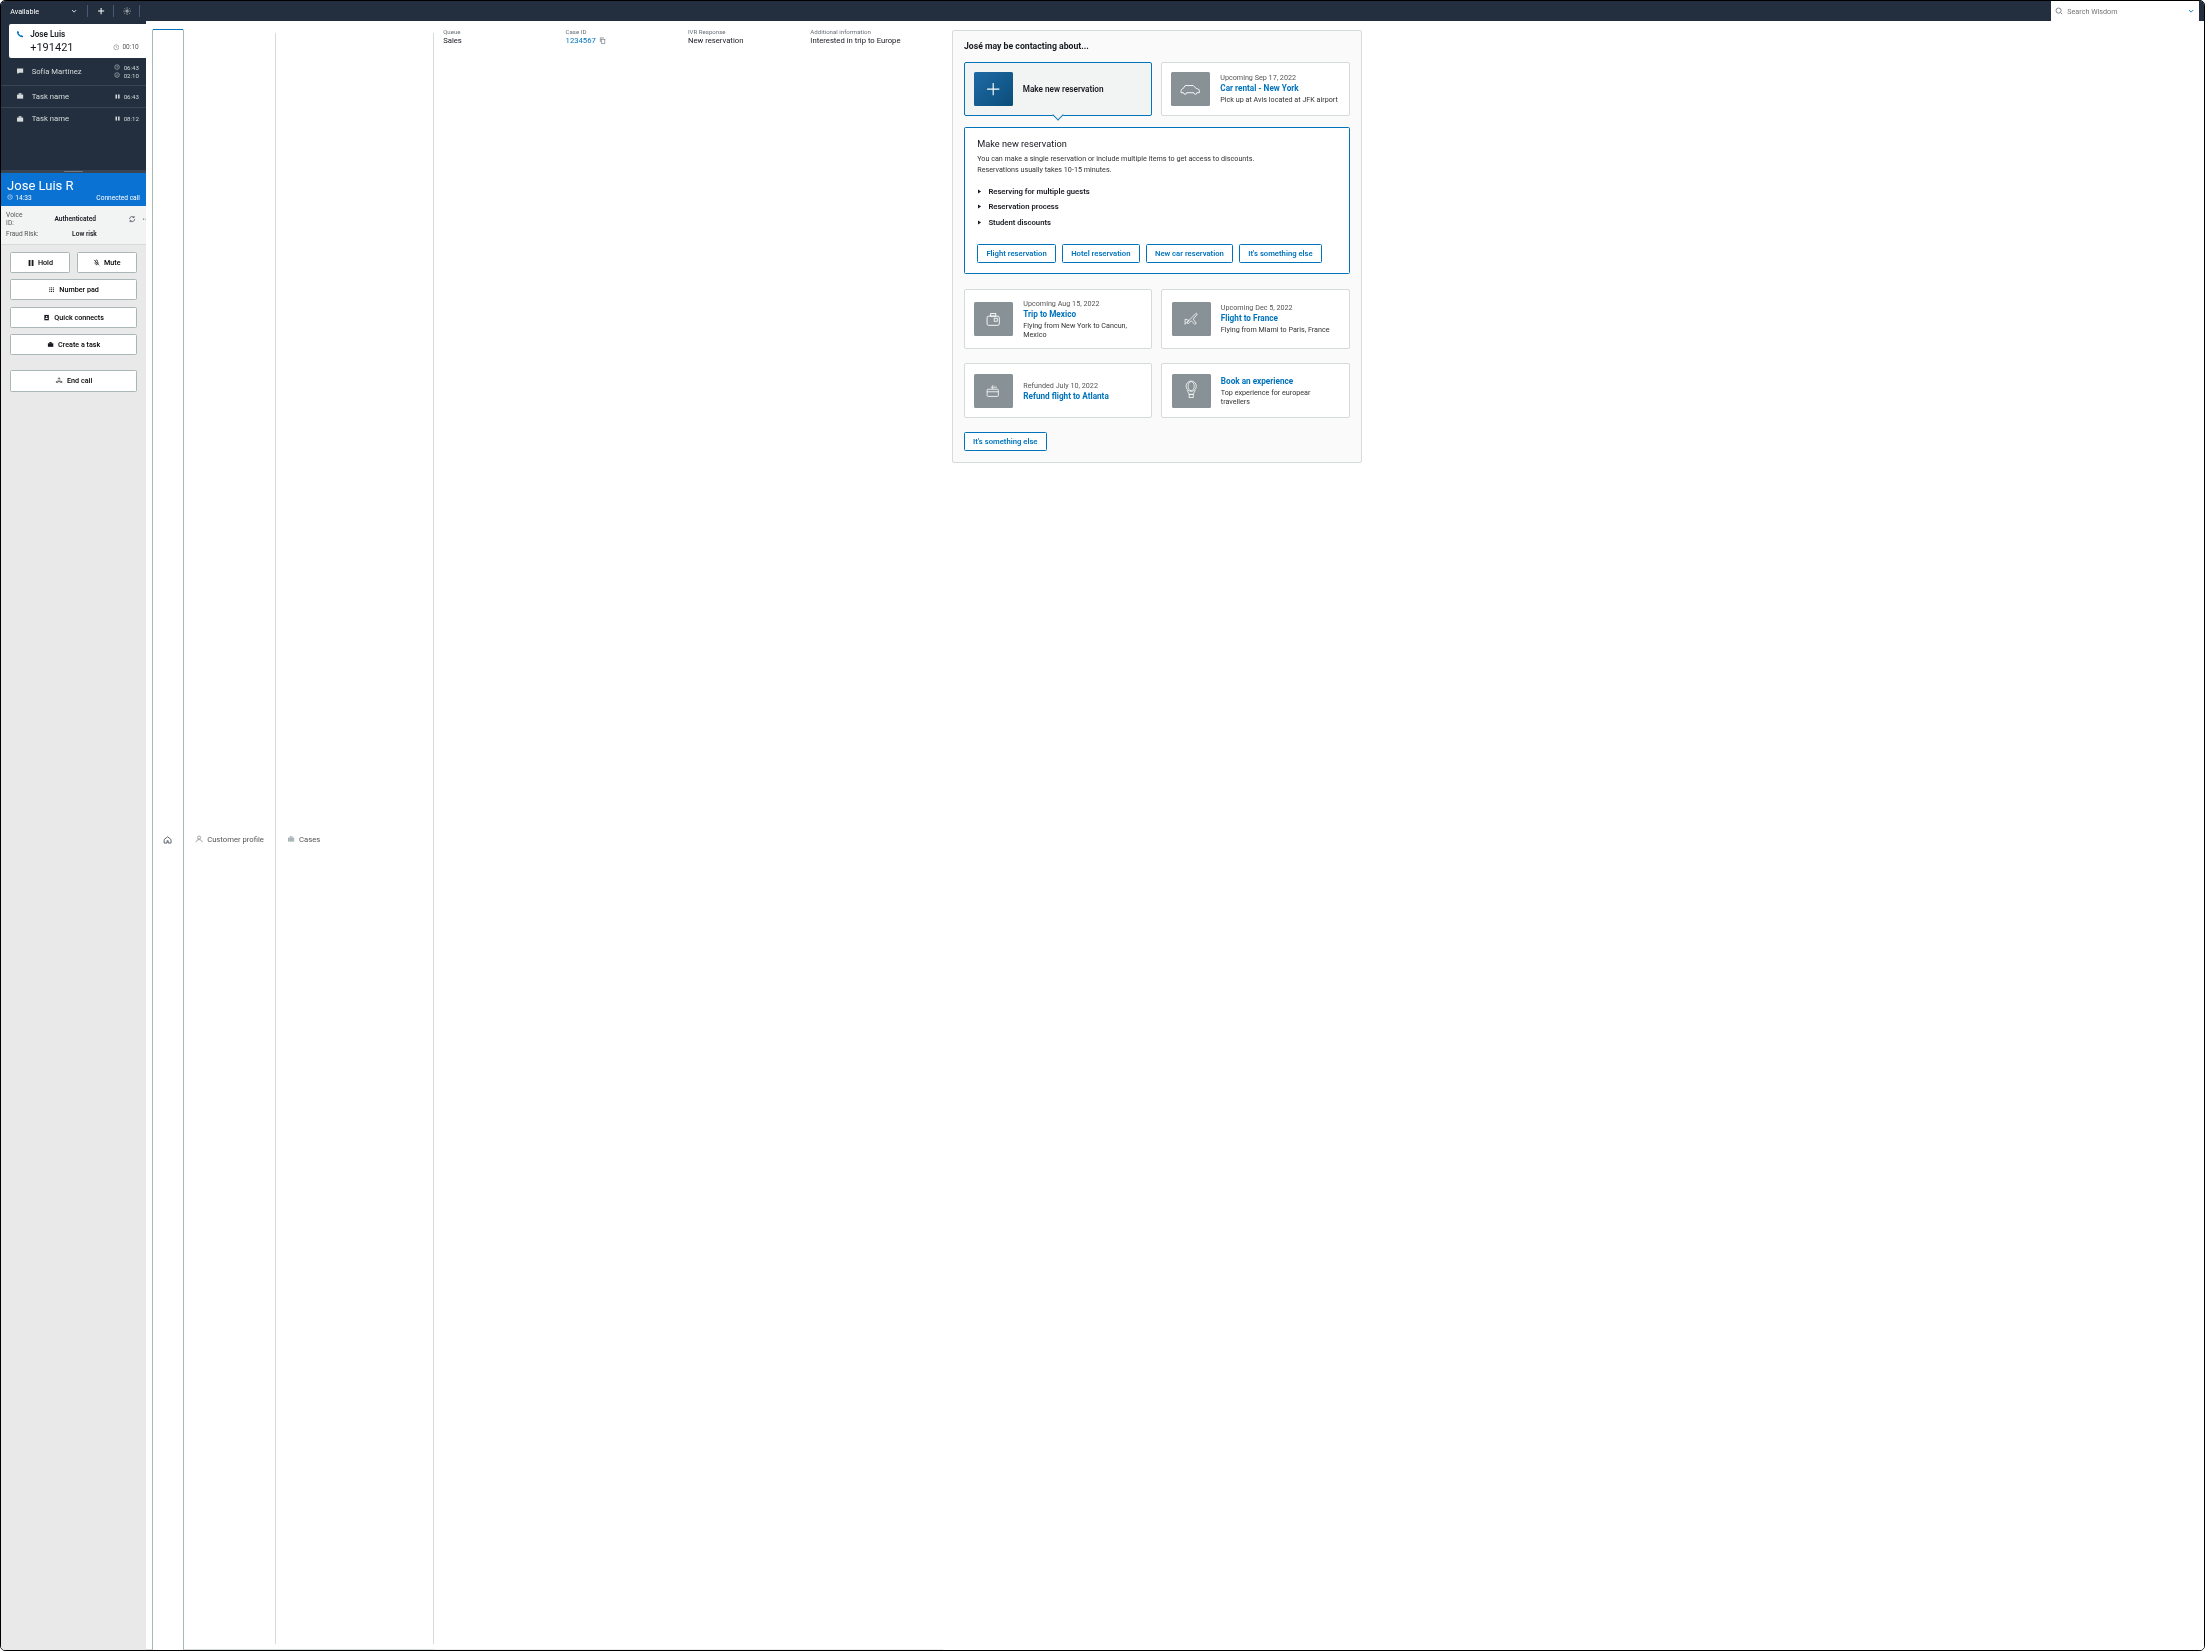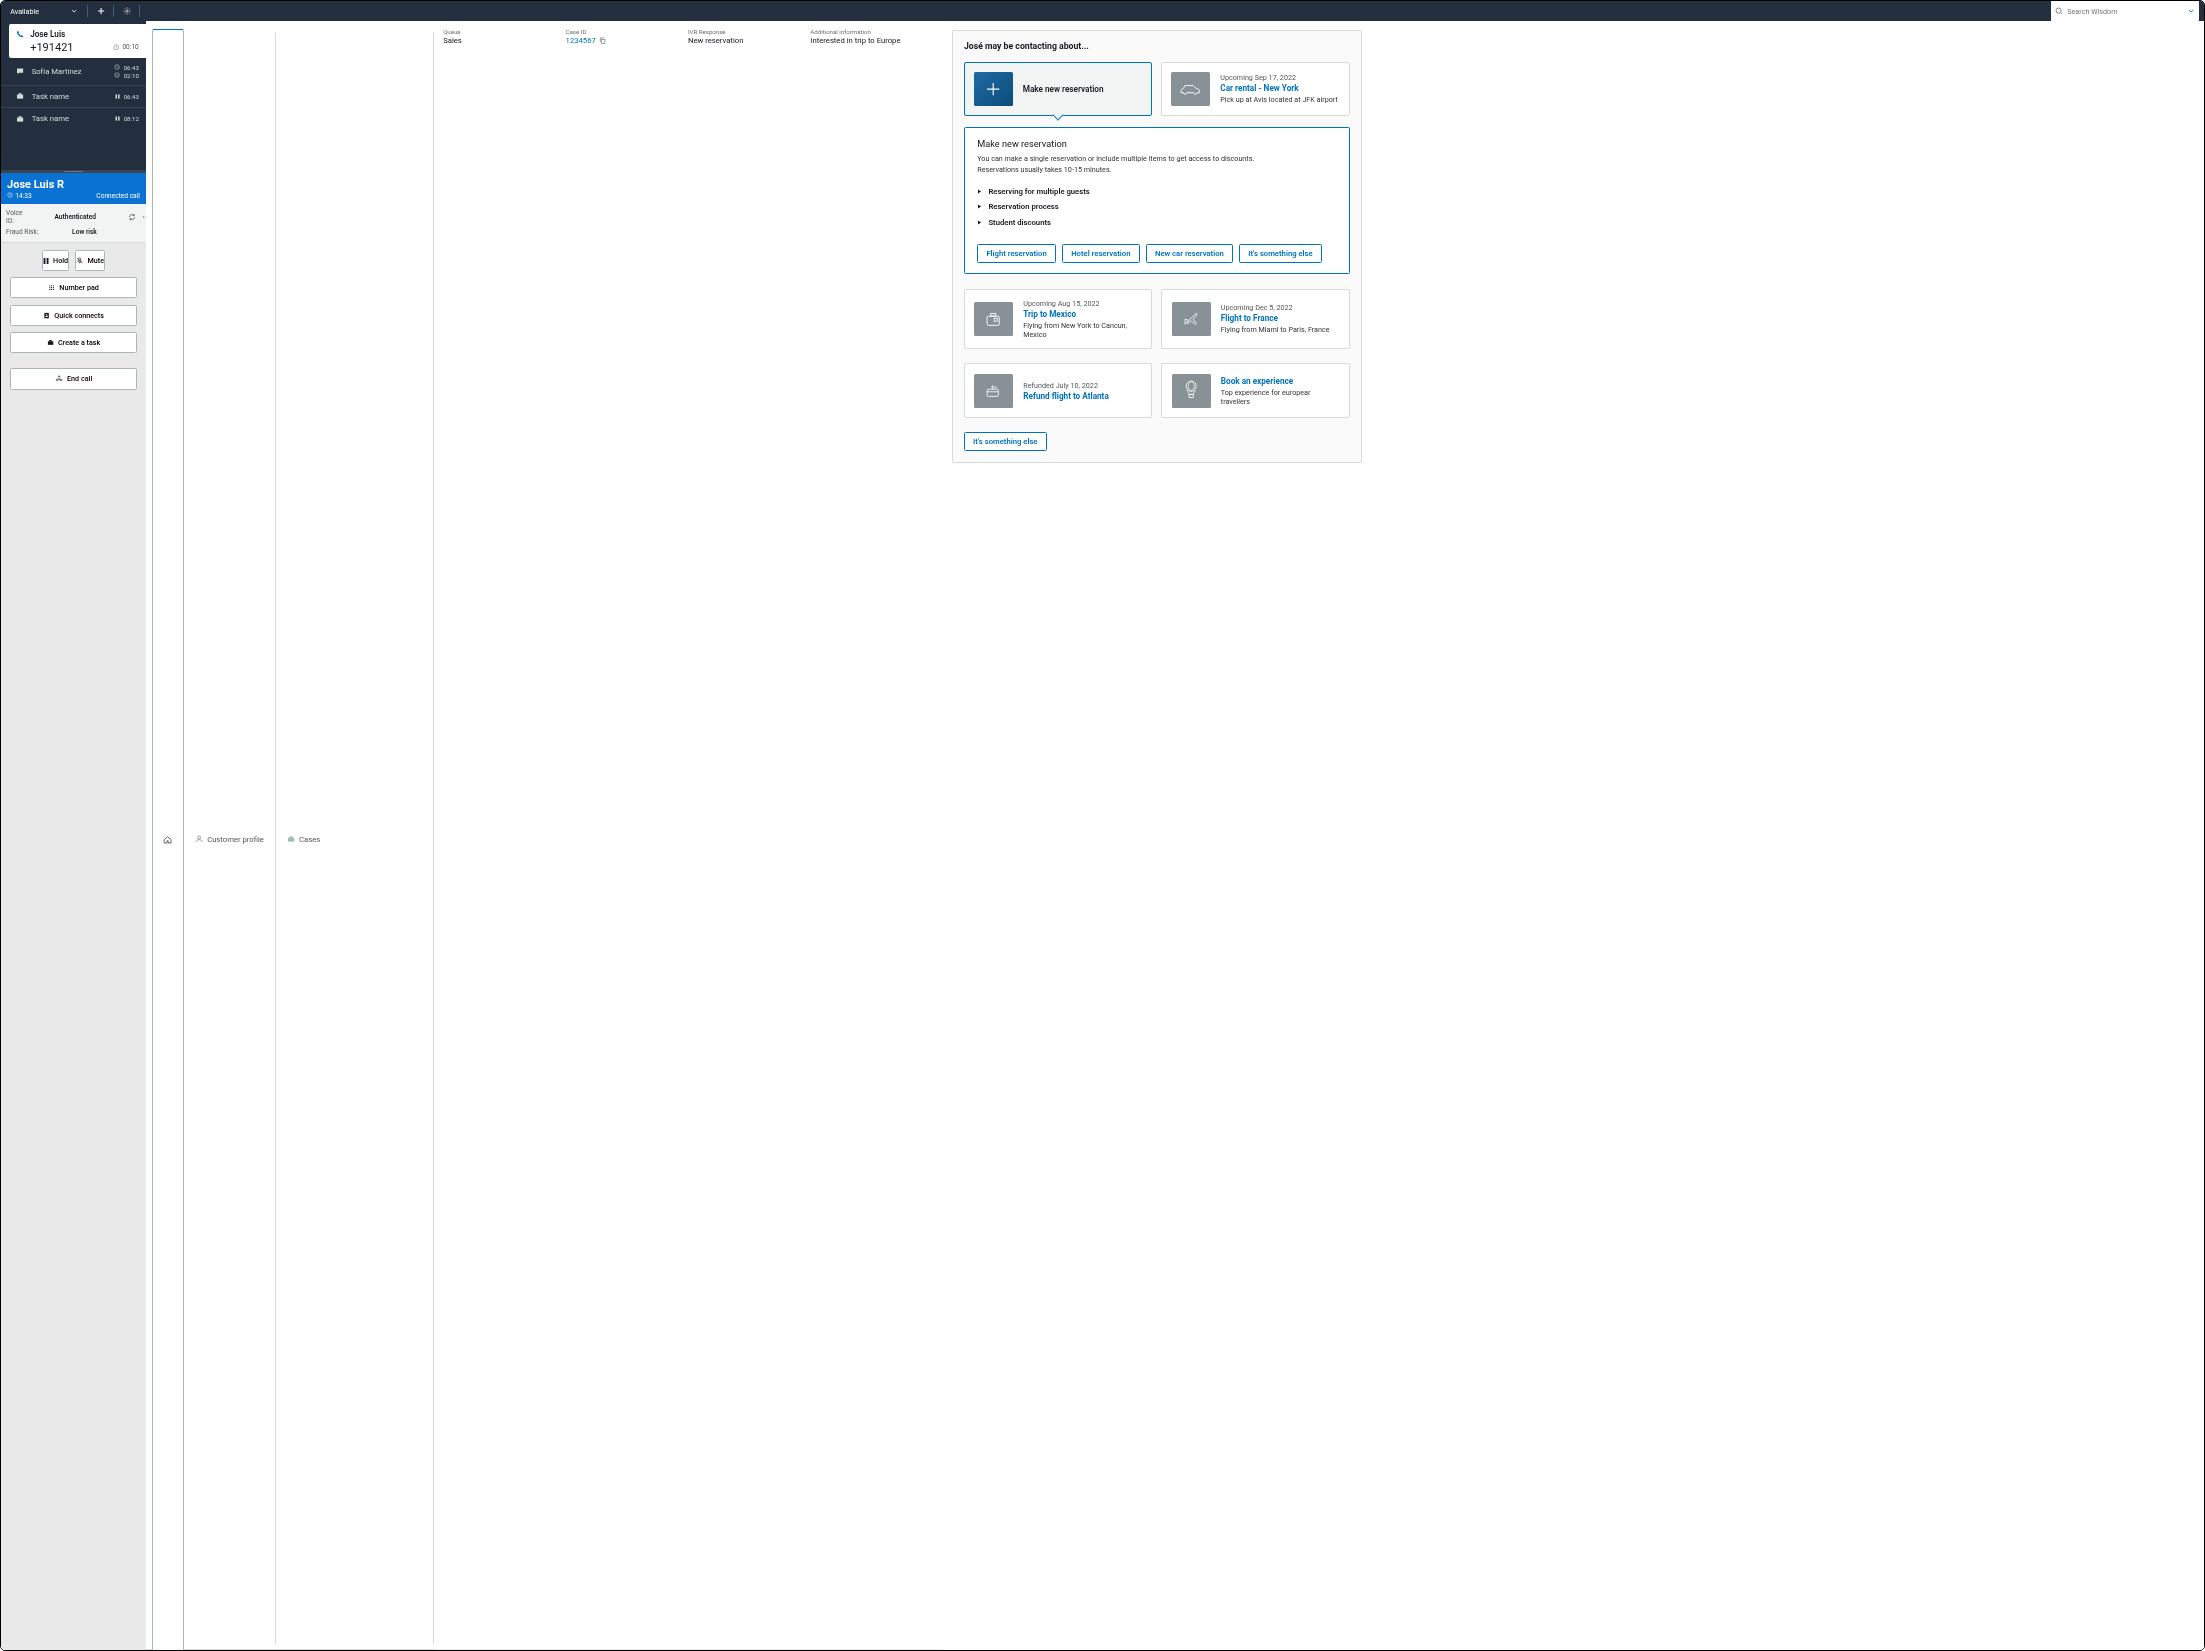--- a/index.html
+++ b/index.html
@@ -34,31 +34,31 @@
 .contact-item .name { flex: 1; font-size: 7.7px; margin-left: 7.2px; }
 .contact-item .meta { display: flex; flex-direction: column; align-items: flex-end; gap: 1px; font-size: 6.1px; }
 .contact-item .metaline { display: flex; align-items: center; gap: 3.1px; }
 .contact-item:first-of-type { border-top: 0.5px solid #3a4553; }
 
 .drag-handle { height: 3.1px; background: #3a4553; display: flex; align-items: center; justify-content: center; }
 .drag-handle::after { content: ""; width: 18.4px; height: 1px; background: #6b7685; border-radius: 0.5px; }
 
 
 .call-header { background: #0972d3; color: #fff; padding: 4.1px 6.1px; }
-.call-header .line1 { font-size: 11px; font-weight: 700; }
+.call-header .line1 { font-size: 13px; font-weight: 400; }
 .call-header .line2 { display: flex; justify-content: space-between; align-items: center; font-size: 6.6px; margin-top: 1px; }
 .call-header .t { display: flex; align-items: center; gap: 2px; }
 
 .voice-panel { background: #f2f3f3; border-bottom: 0.5px solid #d5dbdb; padding: 4.1px 5.1px; font-size: 6.6px; }
 .voice-panel .vrow { display: flex; align-items: center; padding: 1.5px 0; gap: 32px; }
 .voice-panel .vlabel { color: #555; width: 34px; }
 .voice-panel .vval { font-weight: 600; }
 .voice-panel .vicons { margin-left: auto; display: flex; gap: 6.1px; color: #555; }
 
-.controls { background: #e9e9e9; padding: 7.2px 9.2px; display: flex; flex-direction: column; gap: 6.1px; align-items: center; }
+.controls { background: #e9e9e9; padding: 7.2px 9.2px; display: flex; flex-direction: column; gap: 6.1px; }
 .controls .row { display: flex; gap: 6.1px; }
 .ctrl-btn { background: #fff; border: 0.5px solid #aab7b8; border-radius: 1.5px; padding: 5.1px 0; font-size: 7.2px; font-weight: 500; display: flex; align-items: center; justify-content: center; gap: 4.1px; cursor: pointer; flex: 1; }
 .ctrl-btn.full { width: 100%; }
 
 
 .main { flex: 1; background: #fff; display: flex; flex-direction: row; overflow: auto; }
 .tabs { display: flex; align-items: stretch; padding: 7.2px 0 0 6.1px; border-bottom: 0.5px solid #d5dbdb; gap: 0; }
 .tab { padding: 5.1px 10.2px; font-size: 7.7px; color: #555; display: flex; align-items: center; gap: 4.1px; border: 0.5px solid transparent; border-bottom: none; cursor: pointer; }
 .tab.active { border-color: #aab7b8; border-top: 1.5px solid #0073bb; background: #fff; position: relative; top: 0.5px; border-radius: 1.5px 1.5px 0 0; }
 .tab-sep { width: 0.5px; background: #d5dbdb; margin: 5.1px 0; }

